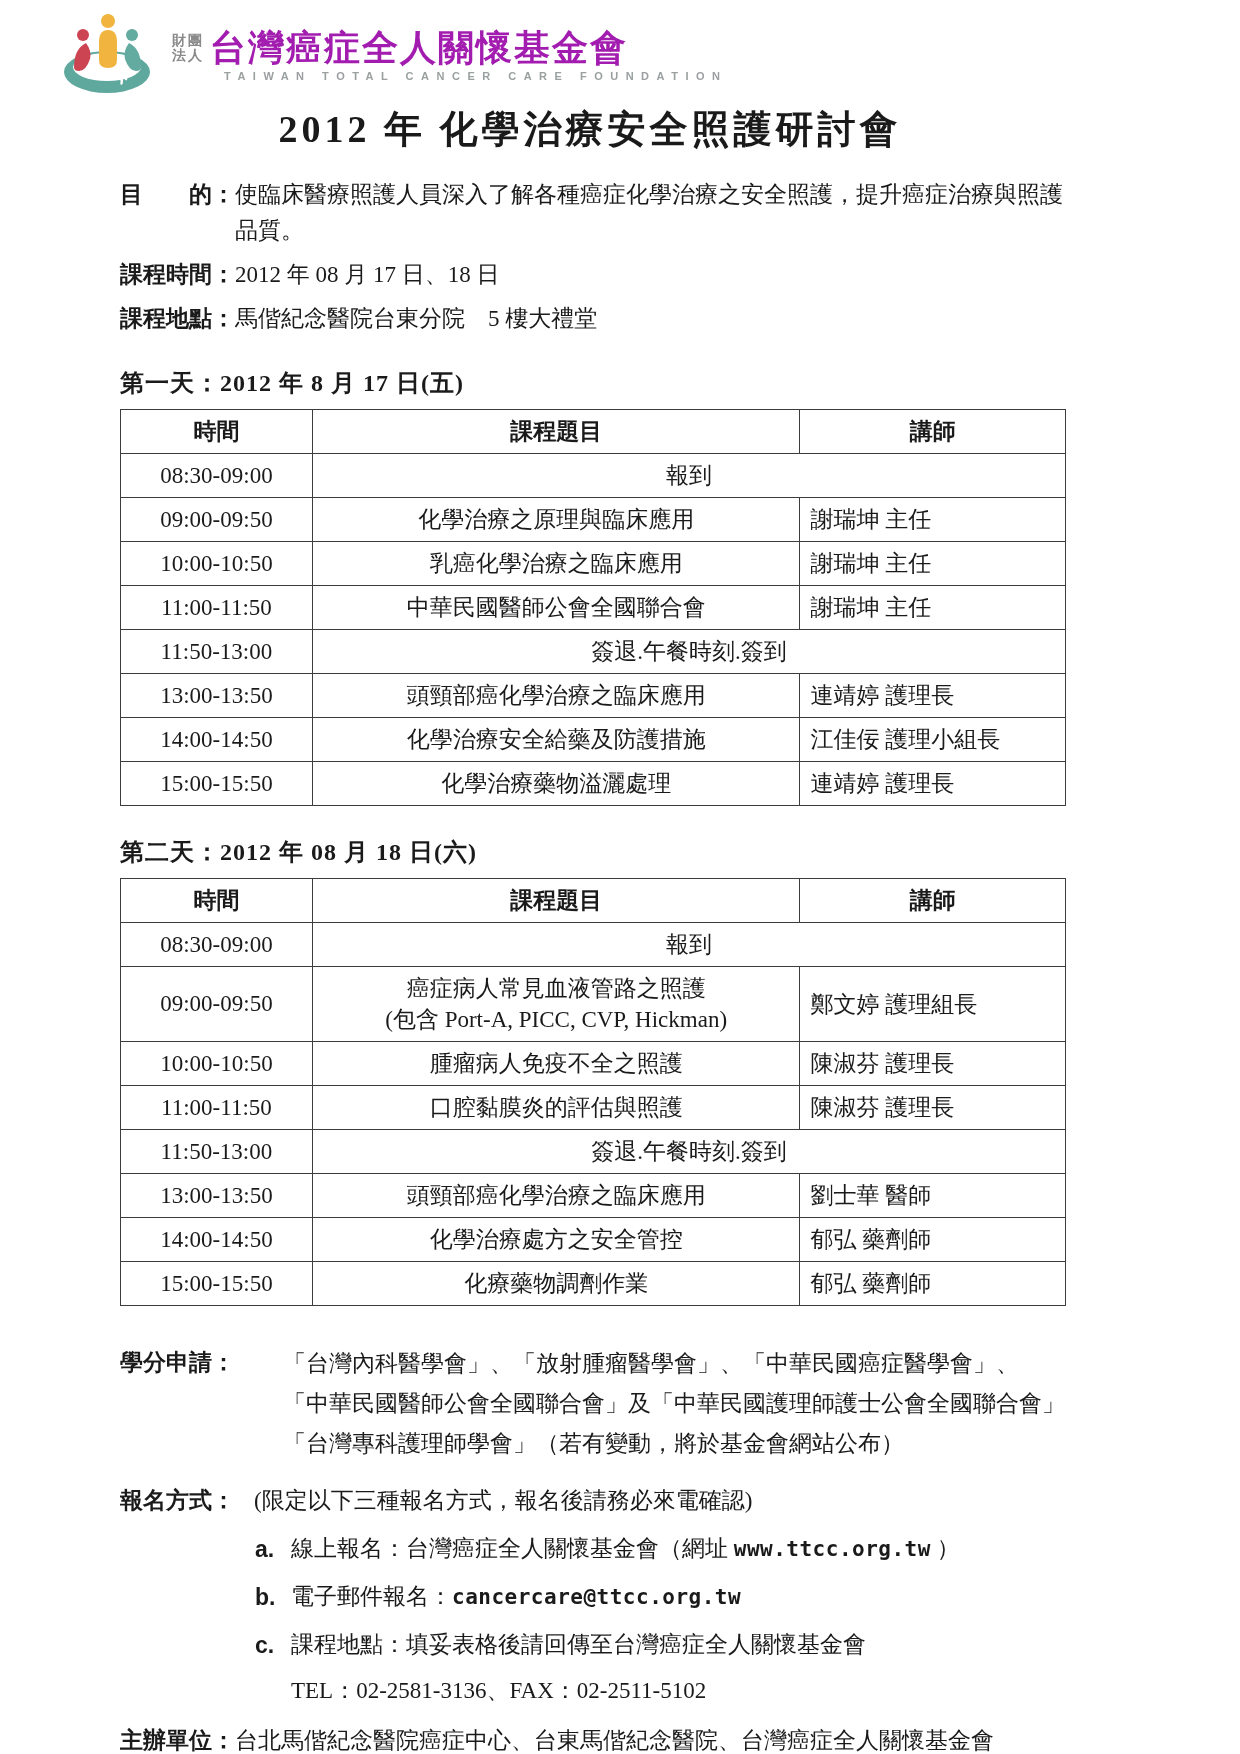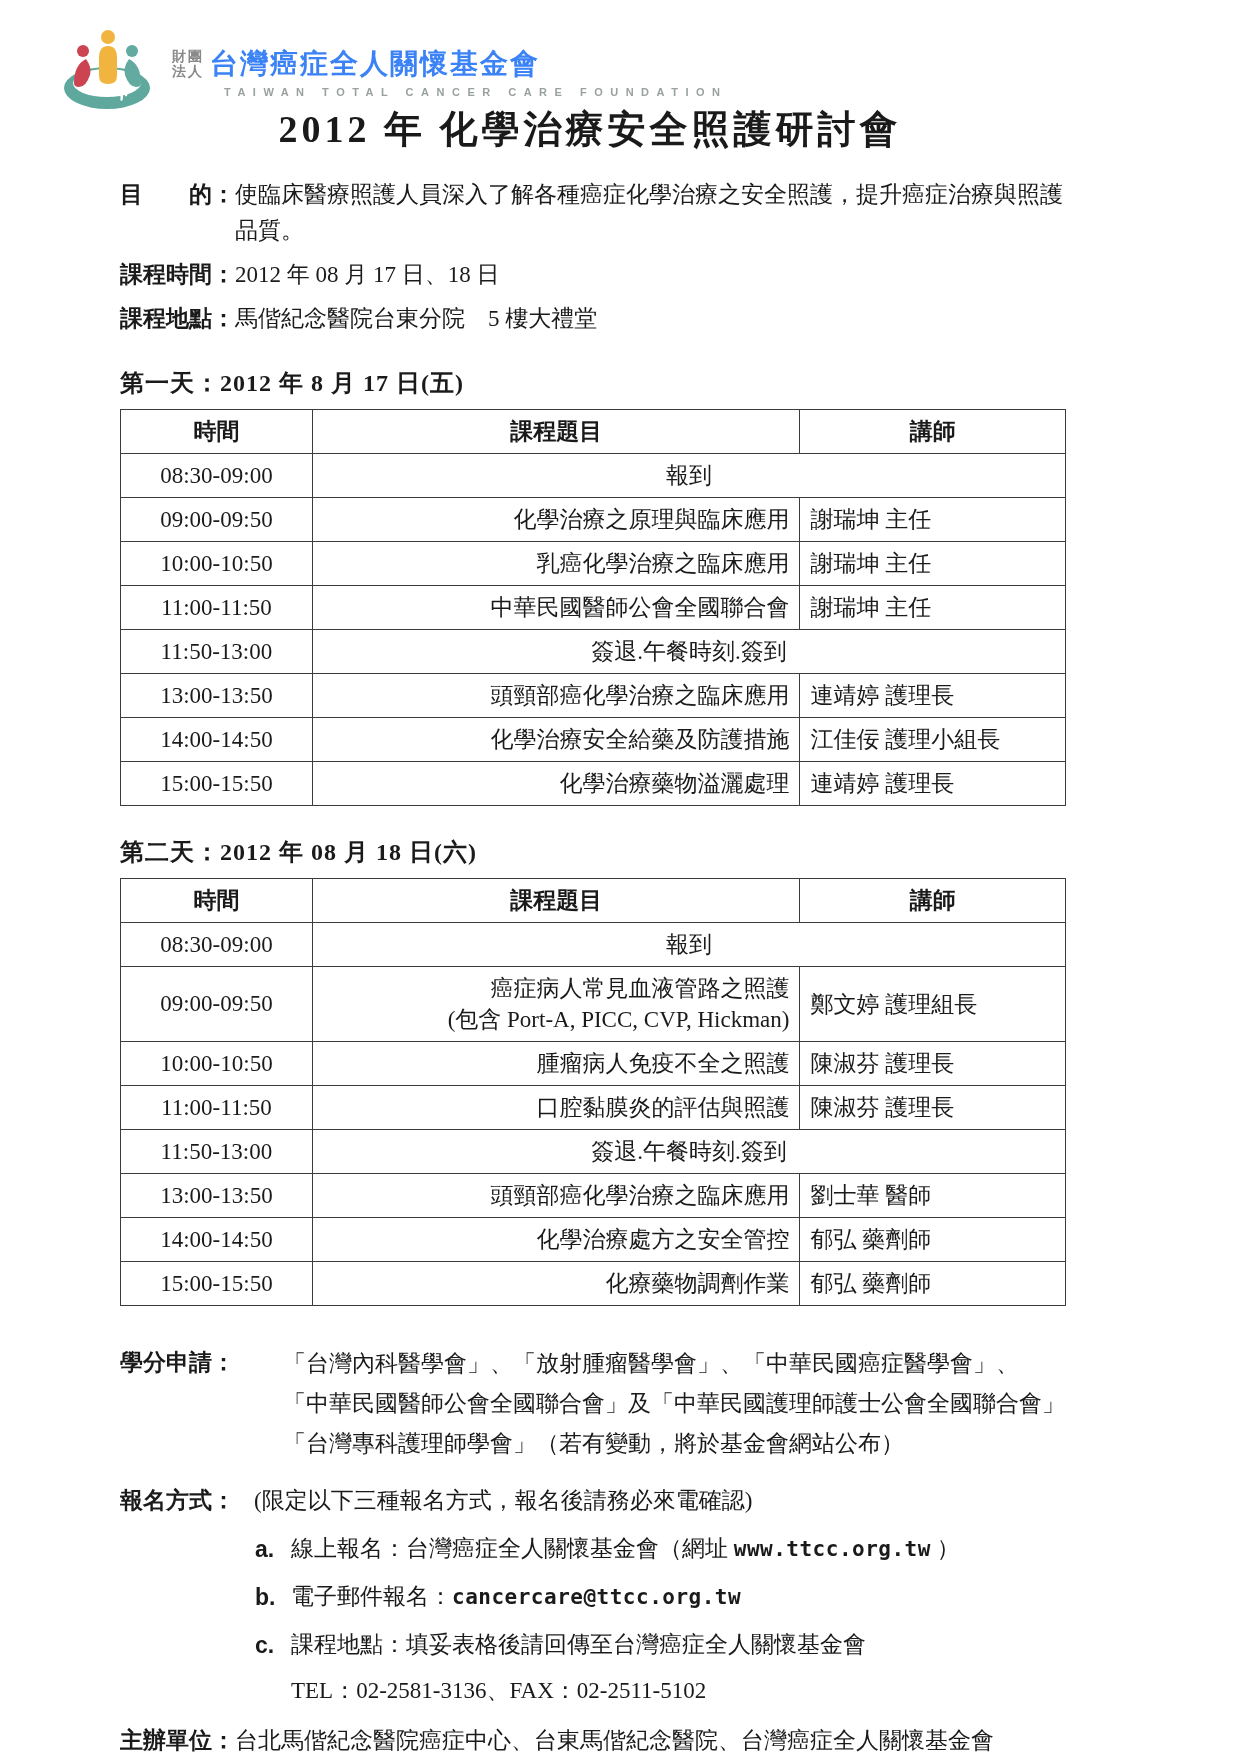--- a/index.html
+++ b/index.html
@@ -8,33 +8,33 @@
     width: 1240px; height: 1754px;
     font-family: "Liberation Serif", "DejaVu Serif", serif;
     color: #1a1a1a;
     position: relative;
     overflow: hidden;
   }
   .page { position: relative; width: 1240px; height: 1754px; }
 
   
   .logo-wrap {
-    position: absolute; left: 52px; top: 28px;
+    position: absolute; left: 52px; top: 12px;
     display: flex; align-items: center; gap: 10px;
   }
   .logo-mark { width: 110px; height: 86px; flex: 0 0 auto; }
   .logo-text { display: flex; flex-direction: column; }
   .logo-text-top { display: flex; align-items: center; gap: 6px; }
   .org-prefix {
     font-family: "Liberation Sans", sans-serif;
     font-size: 14px; line-height: 15px; color: #8a8a8a;
     font-weight: 700; white-space: pre-line; letter-spacing: 2px;
   }
   .org-name {
-    font-size: 28px; color: #3b82f6; font-weight: 700;
+    font-size: 36px; color: #a21caf; font-weight: 700;
     letter-spacing: 2px; line-height: 40px;
   }
   .org-name-en {
     font-family: "Liberation Sans", sans-serif;
     font-size: 11px; color: #9aa0a0; letter-spacing: 7.5px;
     margin-top: 2px; margin-left: 52px; font-weight: 600;
   }
 
   
   .doc { position: absolute; left: 120px; top: 100px; width: 1000px; }
@@ -54,21 +54,21 @@
   table.schedule {
     border-collapse: collapse; width: 946px; table-layout: fixed;
     font-size: 23px;
   }
   table.schedule th, table.schedule td {
     border: 1.5px solid #3c3c3c; padding: 6px 10px; height: 44px;
     font-weight: 400; vertical-align: middle;
   }
   table.schedule th { font-weight: 700; }
   td.c-time { text-align: center; }
-  td.c-topic { text-align: right; white-space: pre-line; line-height: 31px; }
+  td.c-topic { text-align: center; white-space: pre-line; line-height: 31px; }
   td.c-speaker { text-align: left; }
   td.c-merged { text-align: center; }
   col.w-time { width: 20.3%; } col.w-topic { width: 51.6%; } col.w-speaker { width: 28.1%; }
 
   .section { display: flex; font-size: 23px; line-height: 38px; }
   .section .info-label { font-weight: 700; }
   .credits { margin-top: 38px; gap: 48px; }
   .credits .lines div { line-height: 40px; }
 
   .reg { margin-top: 18px; gap: 19px; }

